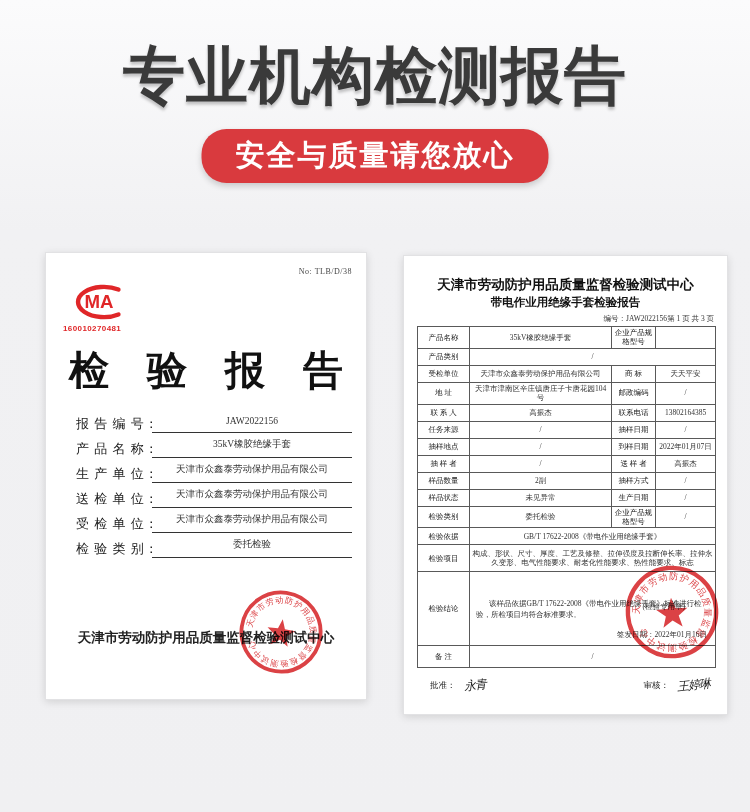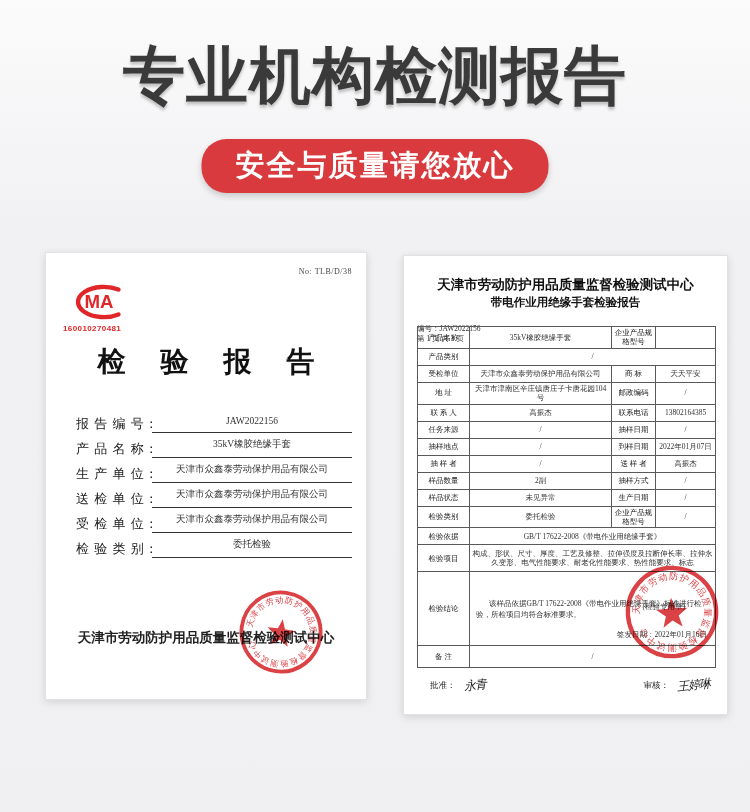--- a/index.html
+++ b/index.html
@@ -8,62 +8,62 @@
     position:relative; overflow:hidden;
     background:linear-gradient(180deg,#fbfbfc 0,#f1f1f3 230px,#f0f0f2 100%);
     font-family:"Liberation Sans", sans-serif;
   }
   .main-title {
     position:absolute; top:34px; left:0; width:100%;
     text-align:center; font-size:62px; font-weight:bold; color:#3a3a3a;
     letter-spacing:1px; text-shadow:0 3px 3px rgba(0,0,0,.22); white-space:nowrap;
   }
   .badge {
-    position:absolute; top:139px; left:50%; transform:translateX(-50%);
+    position:absolute; top:129px; left:50%; transform:translateX(-50%);
     background:#d93a3e; color:#fff; font-size:29px; font-weight:bold;
     padding:7px 34px; border-radius:25px; letter-spacing:2px; white-space:nowrap;
     box-shadow:0 3px 6px rgba(0,0,0,.18);
   }
   .cert {
     position:absolute; background:#fff; border:1px solid #e2e2e4;
     box-shadow:0 2px 8px rgba(0,0,0,.13);
     font-family:"Liberation Serif", serif; color:#222;
   }
   .cert-left  { left:45px;  top:252px; width:322px; height:448px; }
   .cert-right { left:403px; top:255px; width:325px; height:460px; }
 
   
   .docno { position:absolute; top:14px; right:14px; font-size:8px; color:#444; letter-spacing:.5px; }
   .cma   { position:absolute; left:20px; top:28px; width:64px; height:42px; }
   .cma-code { position:absolute; left:17px; top:71px; font-size:8px; font-weight:bold;
               color:#e02628; font-family:Liberation Sans, sans-serif; letter-spacing:.4px; }
   .lc-title { position:absolute; top:90px; left:0; width:100%; text-align:center;
-              font-size:28px; font-weight:bold; color:#111;
+              font-size:40px; font-weight:bold; color:#111;
               letter-spacing:14px; text-indent:14px; white-space:nowrap; }
   .fields { position:absolute; left:30px; top:166px; }
   .field  { display:flex; align-items:flex-end; height:14px; margin-bottom:11px; }
   .f-label { width:76px; font-size:13px; font-weight:normal; white-space:nowrap; letter-spacing:1px; color:#1a1a1a; }
   .f-value { width:200px; border-bottom:1px solid #333; text-align:center;
              font-size:9.5px; padding-bottom:6px; color:#333; white-space:nowrap; }
   .lc-footer { position:absolute; top:376px; left:0; width:100%; text-align:center;
                font-size:13.5px; font-weight:bold; color:#222;
                font-family:"Liberation Sans",sans-serif; white-space:nowrap; }
   .stamp { mix-blend-mode:multiply; opacity:.88; }
   .stamp-left  { position:absolute; left:192px; top:336px; width:86px; height:86px; transform:rotate(8deg); }
   .stamp-right { position:absolute; left:220px; top:308px; width:96px; height:96px; transform:rotate(-4deg); }
 
   
   .rc-title    { position:absolute; top:20px; left:0; width:100%; text-align:center;
                  font-size:13.5px; font-weight:bold; color:#111;
                  font-family:"Liberation Sans",sans-serif; white-space:nowrap; }
   .rc-subtitle { position:absolute; top:39px; left:0; width:100%; text-align:center;
                  font-size:11.5px; font-weight:bold; color:#111;
                  font-family:"Liberation Sans",sans-serif; }
-  .rc-meta { position:absolute; top:68px; left:13px; right:13px;
-             display:flex; justify-content:flex-end; font-size:7.5px; color:#333;flex-direction:column; }
+  .rc-meta { position:absolute; top:58px; left:13px; right:13px;
+             display:flex; justify-content:flex-end; font-size:7.5px; color:#333; }
   .rc-table { position:absolute; top:70px; left:13px; width:299px;
               border-collapse:collapse; table-layout:fixed; }
   .rc-table td { border:1px solid #595959; font-size:7.5px; color:#333;
                  text-align:center; vertical-align:middle; padding:1px 2px;
                  line-height:1.25; overflow:hidden; }
   .rc-table td.lbl { color:#222; }
   tr.rh0  td { height:20px; } tr.rh   td { height:17px; }
   tr.rh12 td { height:27px; } tr.rh13 td { height:74px; } tr.rh14 td { height:22px; }
   td.concl { text-align:left; position:relative; padding:5px 6px; }
   .concl-text { display:block; text-indent:13px; line-height:1.5; }

